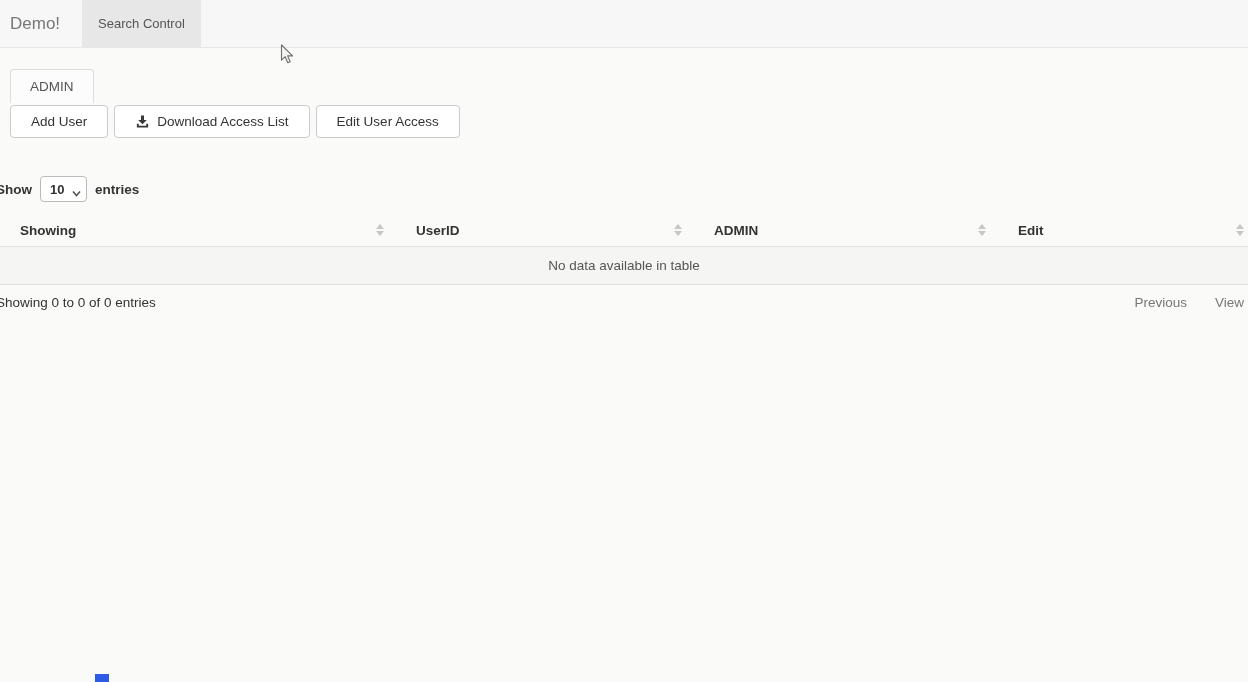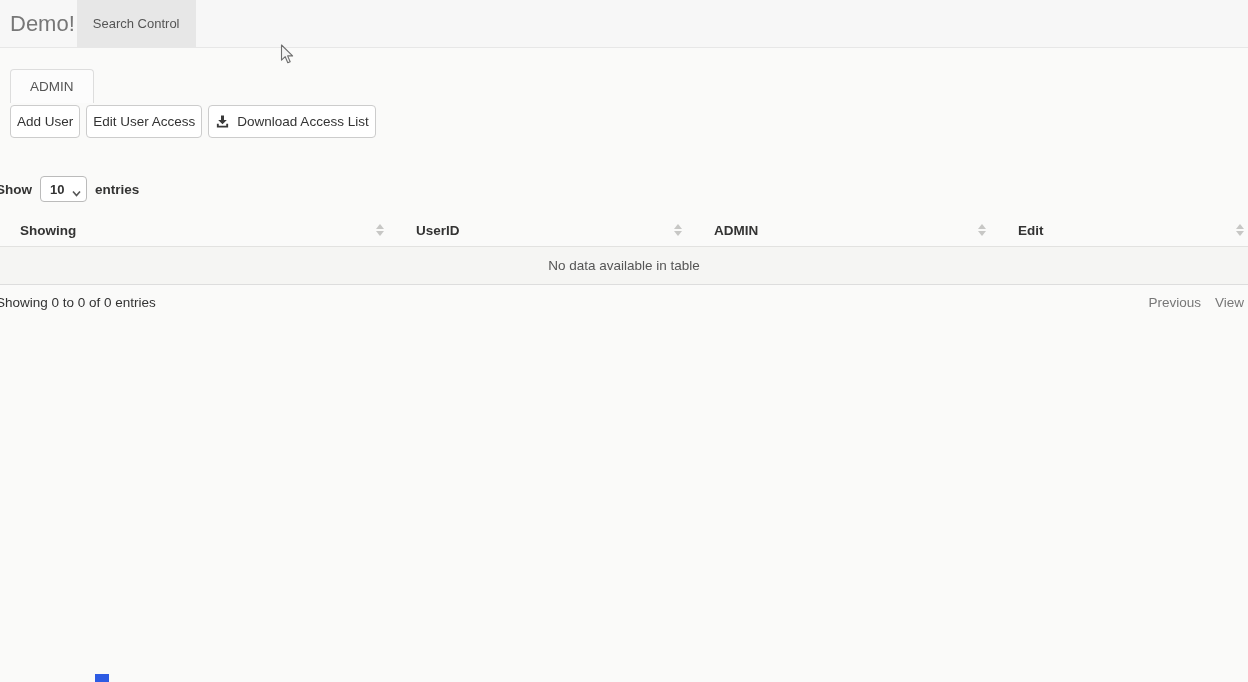--- a/index.html
+++ b/index.html
@@ -3,33 +3,33 @@
 <meta charset="utf-8">
 <style>
   * { margin:0; padding:0; box-sizing:border-box; }
   html,body { width:1248px; height:682px; overflow:hidden; }
   body { font-family:"Liberation Sans", sans-serif; background:#fafaf9; position:relative; }
   .canvas { position:absolute; inset:0; width:1248px; height:682px; overflow:hidden; }
 
   
   .navbar { position:absolute; top:0; left:0; width:1248px; height:48px;
             background:#f7f7f7; border-bottom:1px solid #e7e7e7; display:flex; align-items:stretch; }
-  .brand { color:#777; font-size:22px; line-height:48px; padding:0 2px 0 10px; }
+  .brand { color:#777; font-size:17px; line-height:48px; padding:0 22px 0 10px; }
   .nav-item { color:#555; font-size:13px; line-height:48px; padding:0 16px; background:transparent; }
   .nav-item.active { background:#e7e7e7; }
 
   
   .tabs { position:absolute; top:69px; left:10px; display:flex; }
   .tab { background:#fcfcfc; border:1px solid #ddd; border-bottom:none;
          border-radius:4px 4px 0 0; padding:9px 19px; font-size:13.5px; color:#555; }
 
   
   .toolbar { position:absolute; top:105px; left:10px; display:flex; gap:6px; }
   .btn { background:#fff; border:1px solid #ccc; border-radius:4px; height:33px;
-         display:flex; align-items:center; gap:7px; padding:0 6px; font-size:13.5px; color:#333; }
+         display:flex; align-items:center; gap:7px; padding:0 20px; font-size:13.5px; color:#333; }
   .btn svg { display:block; }
 
   
   .dt-controls { position:absolute; top:176px; left:0; width:1048px; height:30px; }
   .dt-length { position:absolute; left:-4px; top:0; display:flex; align-items:center; font-size:13.5px; font-weight:bold; color:#333; }
   .select-box { position:relative; margin:0 8px; }
   .select-box select { -webkit-appearance:none; appearance:none; width:47px; height:26px;
          border:1px solid #bbb; border-radius:4px; background:#fff; font-family:"Liberation Sans",sans-serif;
          font-size:13px; font-weight:bold; color:#333; padding:0 18px 0 9px; }
   .select-box .chev { position:absolute; right:6px; top:9px; pointer-events:none; }
@@ -43,21 +43,21 @@
   .dt th { text-align:left; font-size:13.5px; font-weight:bold; color:#333;
            padding:8px 18px 8px 24px; position:relative; border-bottom:1px solid #e2e2e0; }
   .dt td.empty { text-align:center; font-size:13.5px; color:#555; padding:11px 8px;
            background:#f5f5f3; border-bottom:1px solid #ddd; }
   .sort { position:absolute; right:8px; top:50%; margin-top:-7px; display:flex; flex-direction:column; gap:2px; }
   .sort .up { width:0; height:0; border-left:4px solid transparent; border-right:4px solid transparent; border-bottom:5px solid #c7c7c5; }
   .sort .down { width:0; height:0; border-left:4px solid transparent; border-right:4px solid transparent; border-top:5px solid #c7c7c5; }
 
   
   .dt-info { position:absolute; top:295px; left:-4px; font-size:13.5px; color:#333; }
-  .dt-paginate { position:absolute; top:295px; right:4px; display:flex; gap:14px; font-size:13.5px; color:#777; }
+  .dt-paginate { position:absolute; top:295px; right:4px; display:flex; gap:28px; font-size:13.5px; color:#777; }
 
   
   .cursor { position:absolute; left:280px; top:44px; }
   .progress-bar { position:absolute; left:95px; top:674px; width:14px; height:8px; background:#2d5be3; }
 </style>
 </head>
 <body>
 
 <div class="canvas">
 
@@ -68,30 +68,30 @@
 
   <div class="tabs">
     <div class="tab">ADMIN</div>
   </div>
 
   <div class="toolbar">
     <button class="btn">
       <span>Add User</span>
     </button>
     <button class="btn">
-      <span>Edit User Access</span>
-    </button>
-    <button class="btn">
       <span>
         <svg width="15" height="15" viewBox="0 0 16 16">
           <path d="M6.4 1.5h3.2v5h3L8 11 3.4 6.5h3z" fill="#3a3a3a"></path>
           <path d="M2 10.5v4h12v-4h-2v2H4v-2z" fill="#3a3a3a"></path>
         </svg>
       </span>
       <span>Download Access List</span>
+    </button>
+    <button class="btn">
+      <span>Edit User Access</span>
     </button>
   </div>
 
   <div class="dt-controls">
     <div class="dt-length">
       <span>Show</span>
       <span class="select-box">
         <select>
           <option>10</option>
         </select>

